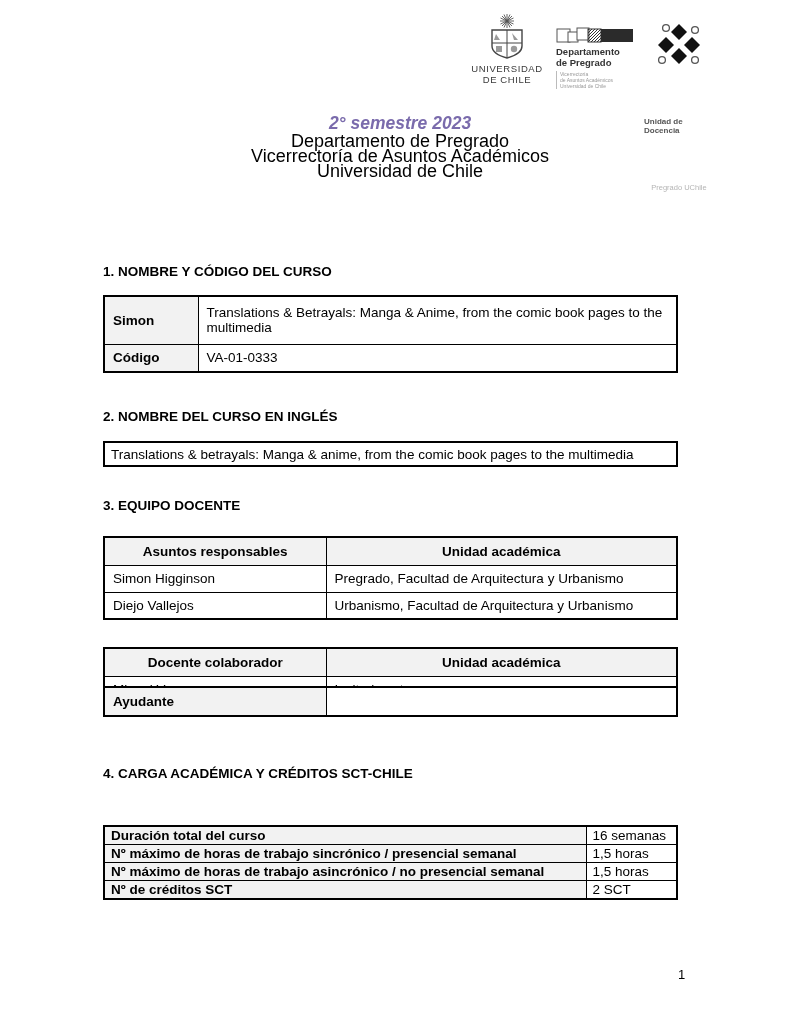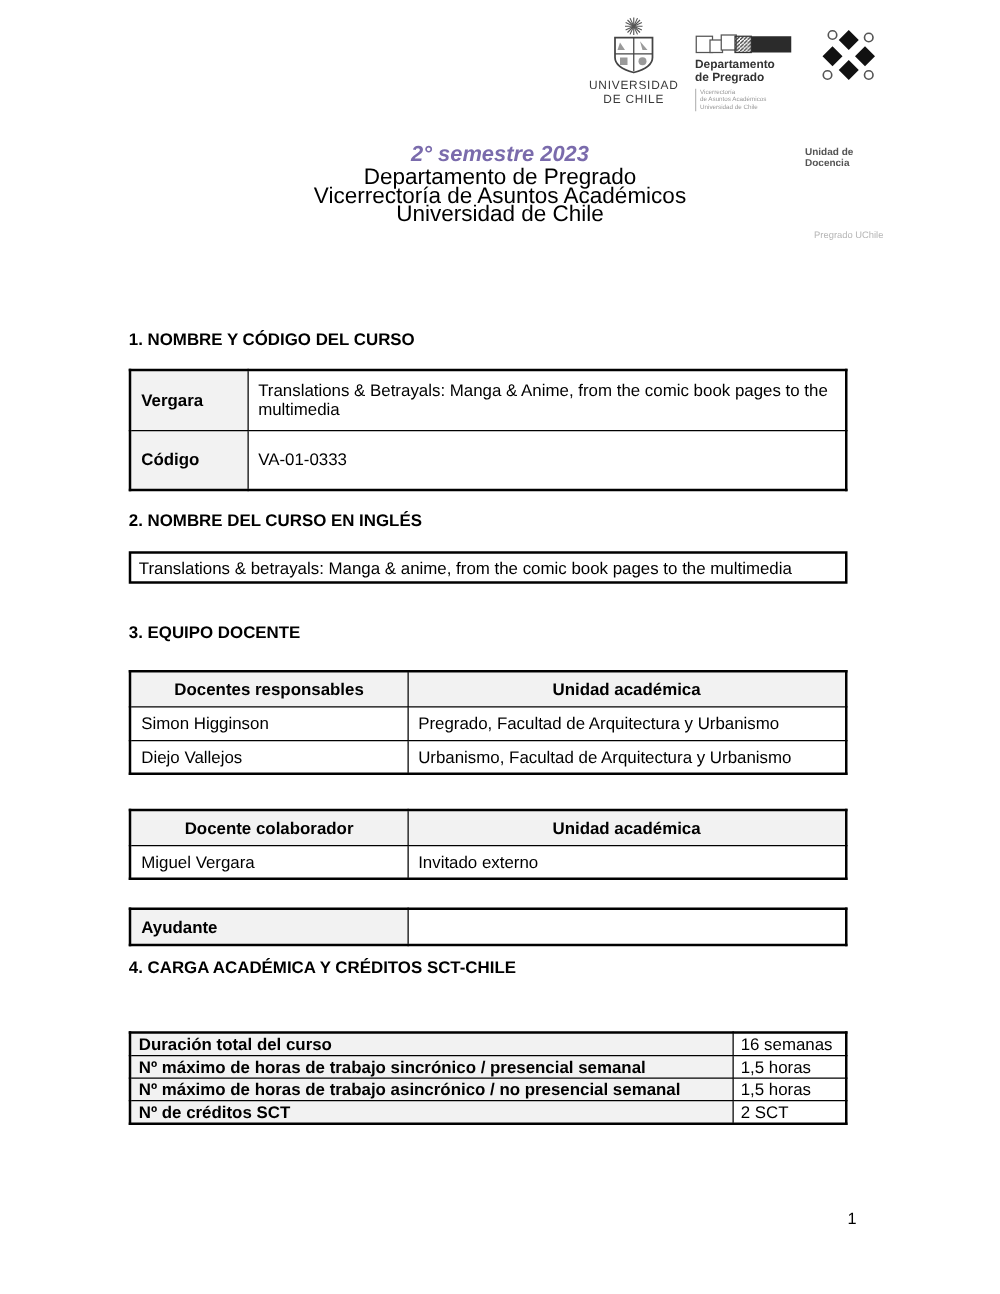--- a/index.html
+++ b/index.html
@@ -35,21 +35,21 @@
   
   table.doc { border-collapse:collapse; width:575px; table-layout:fixed; background:#fff; }
   table.doc td { border:1px solid #000; font-size:13.5px; padding:2px 8px; vertical-align:middle; overflow:hidden; }
   table.doc { border:2px solid #000; }
   .shade { background:#f2f2f2; }
   .b { font-weight:bold; }
   .ctr { text-align:center; }
 
   #s1-table td.lab { width:94px; }
   #s1-table tr.r1 td { height:48px; }
-  #s1-table tr.r2 td { height:48px; }
+  #s1-table tr.r2 td { height:28px; }
 
   #s2-box { left:103px; top:441px; width:575px; height:26px; border:2px solid #000;
             font-size:13.5px; display:flex; align-items:center; padding:0 6px; background:#fff; }
 
   .team td.lab { width:222px; }
   .team tr.hdr td { height:28px; }
   .team tr.row td { height:27px; }
   #s3-table3 tr td { height:29px; }
 
   #s4-table td { height:17px; padding:1px 6px; }
@@ -138,40 +138,40 @@
   <div class="subline">Departamento de Pregrado</div>
   <div class="subline">Vicerrectoría de Asuntos Académicos</div>
   <div class="subline">Universidad de Chile</div>
 </div>
 
 <div class="abs heading" style="top:264px;">1. NOMBRE Y CÓDIGO DEL CURSO</div>
 
 <table class="abs doc" id="s1-table" style="top:295px; left:103px;">
   <tbody>
       <tr class="r1">
-    <td class="lab shade b">Vergara</td>
+    <td class="lab shade b">Simon</td>
     <td>Translations &amp; Betrayals: Manga &amp; Anime, from the comic book pages to the multimedia</td>
   </tr>
   <tr class="r2">
     <td class="lab shade b">Código</td>
     <td>VA-01-0333</td>
   </tr>
 </tbody>
   </table>
 
 <div class="abs heading" style="top:409px;">2. NOMBRE DEL CURSO EN INGLÉS</div>
 
 <div class="abs" id="s2-box">Translations &amp; betrayals: Manga &amp; anime, from the comic book pages to the multimedia</div>
 
 <div class="abs heading" style="top:498px;">3. EQUIPO DOCENTE</div>
 
 <table class="abs doc team" id="s3-table1" style="top:536px; left:103px;">
   <tbody>
       <tr class="hdr">
-    <td class="lab shade b ctr">Docentes responsables</td>
+    <td class="lab shade b ctr">Asuntos responsables</td>
     <td class="shade b ctr">Unidad académica</td>
   </tr>
   <tr class="row">
     <td class="lab">Simon Higginson</td>
     <td>Pregrado, Facultad de Arquitectura y Urbanismo</td>
   </tr>
   <tr class="row">
     <td class="lab">Diejo Vallejos</td>
     <td>Urbanismo, Facultad de Arquitectura y Urbanismo</td>
   </tr>
@@ -184,21 +184,21 @@
     <td class="lab shade b ctr">Docente colaborador</td>
     <td class="shade b ctr">Unidad académica</td>
   </tr>
   <tr class="row">
     <td class="lab">Miguel Vergara</td>
     <td>Invitado externo</td>
   </tr>
 </tbody>
   </table>
 
-<table class="abs doc team" id="s3-table3" style="top:726px; left:103px;padding-left:16px;">
+<table class="abs doc team" id="s3-table3" style="top:686px; left:103px;padding-left:16px;">
   <tbody>
       <tr>
     <td class="lab shade b">Ayudante</td>
     <td></td>
   </tr>
 </tbody>
   </table>
 
 <div class="abs heading" style="top:766px;">4. CARGA ACADÉMICA Y CRÉDITOS SCT-CHILE</div>
 

